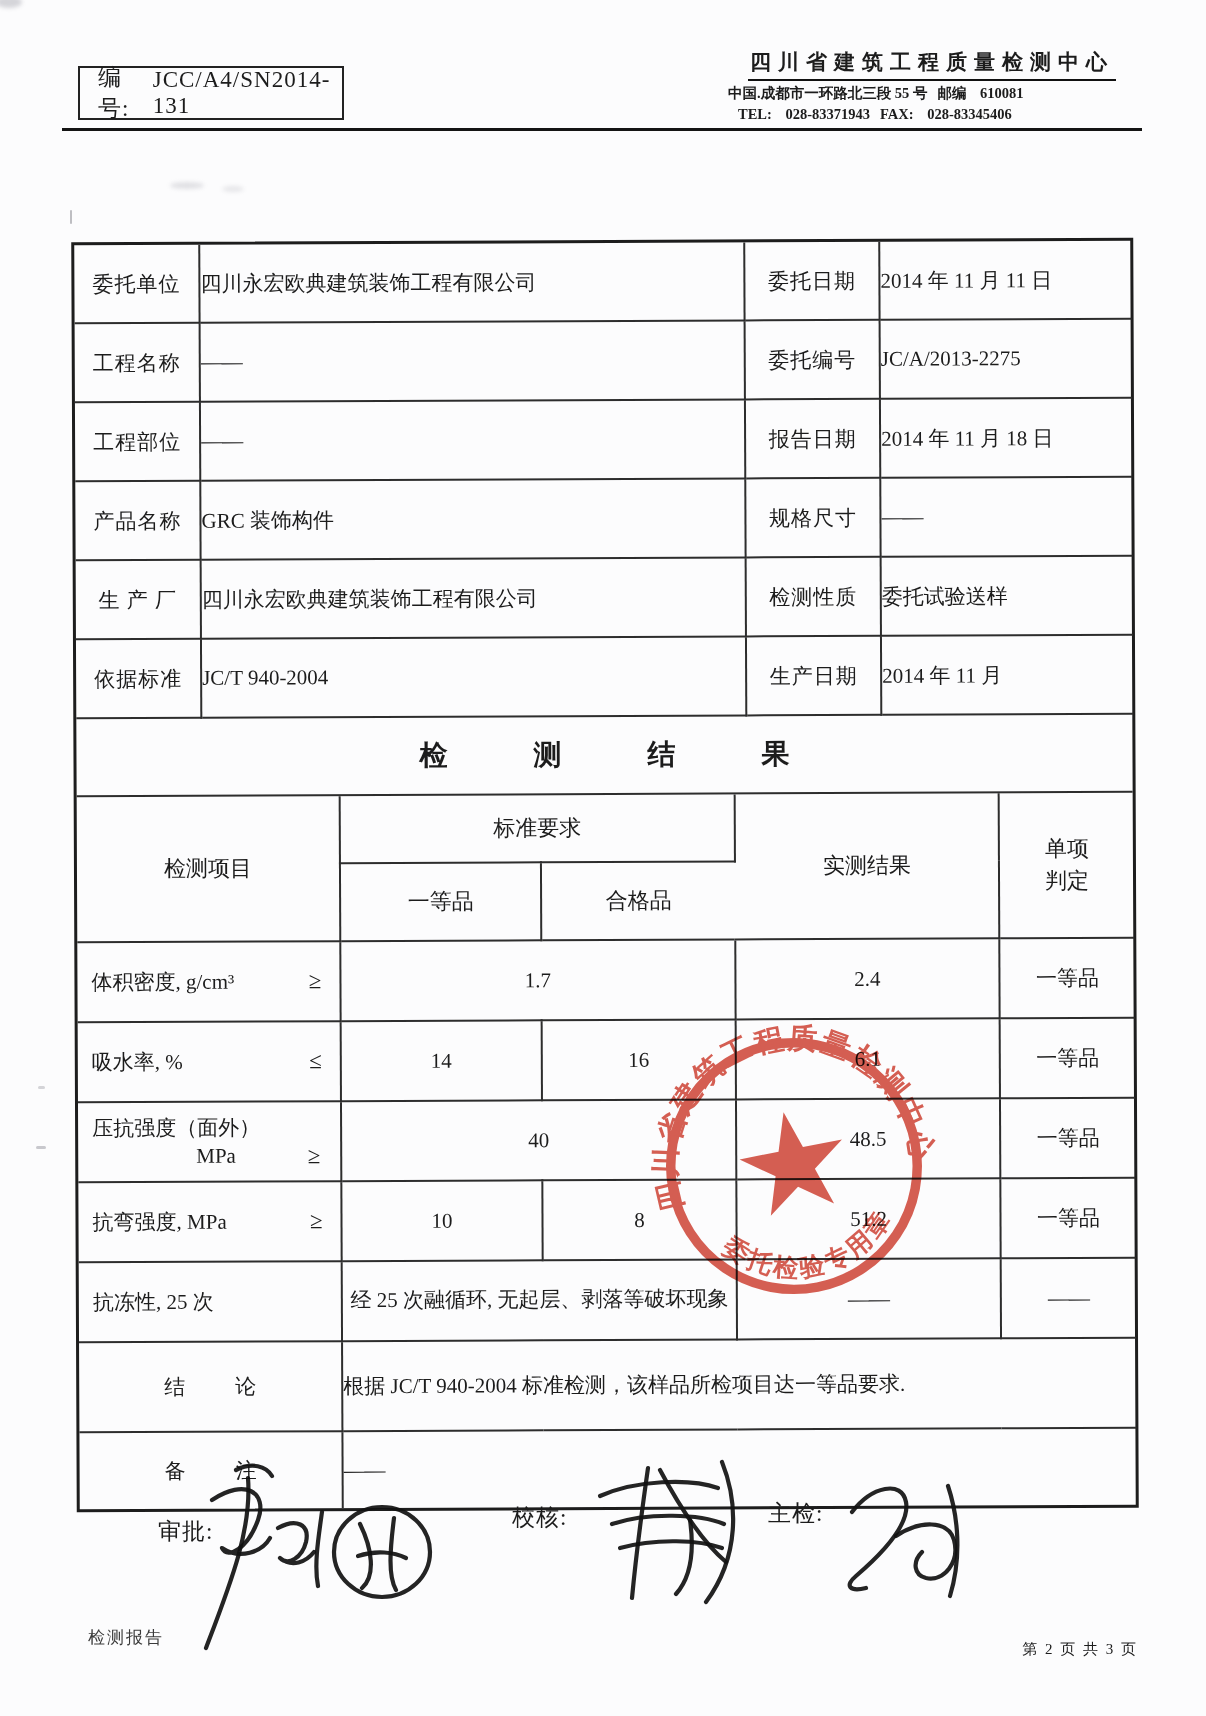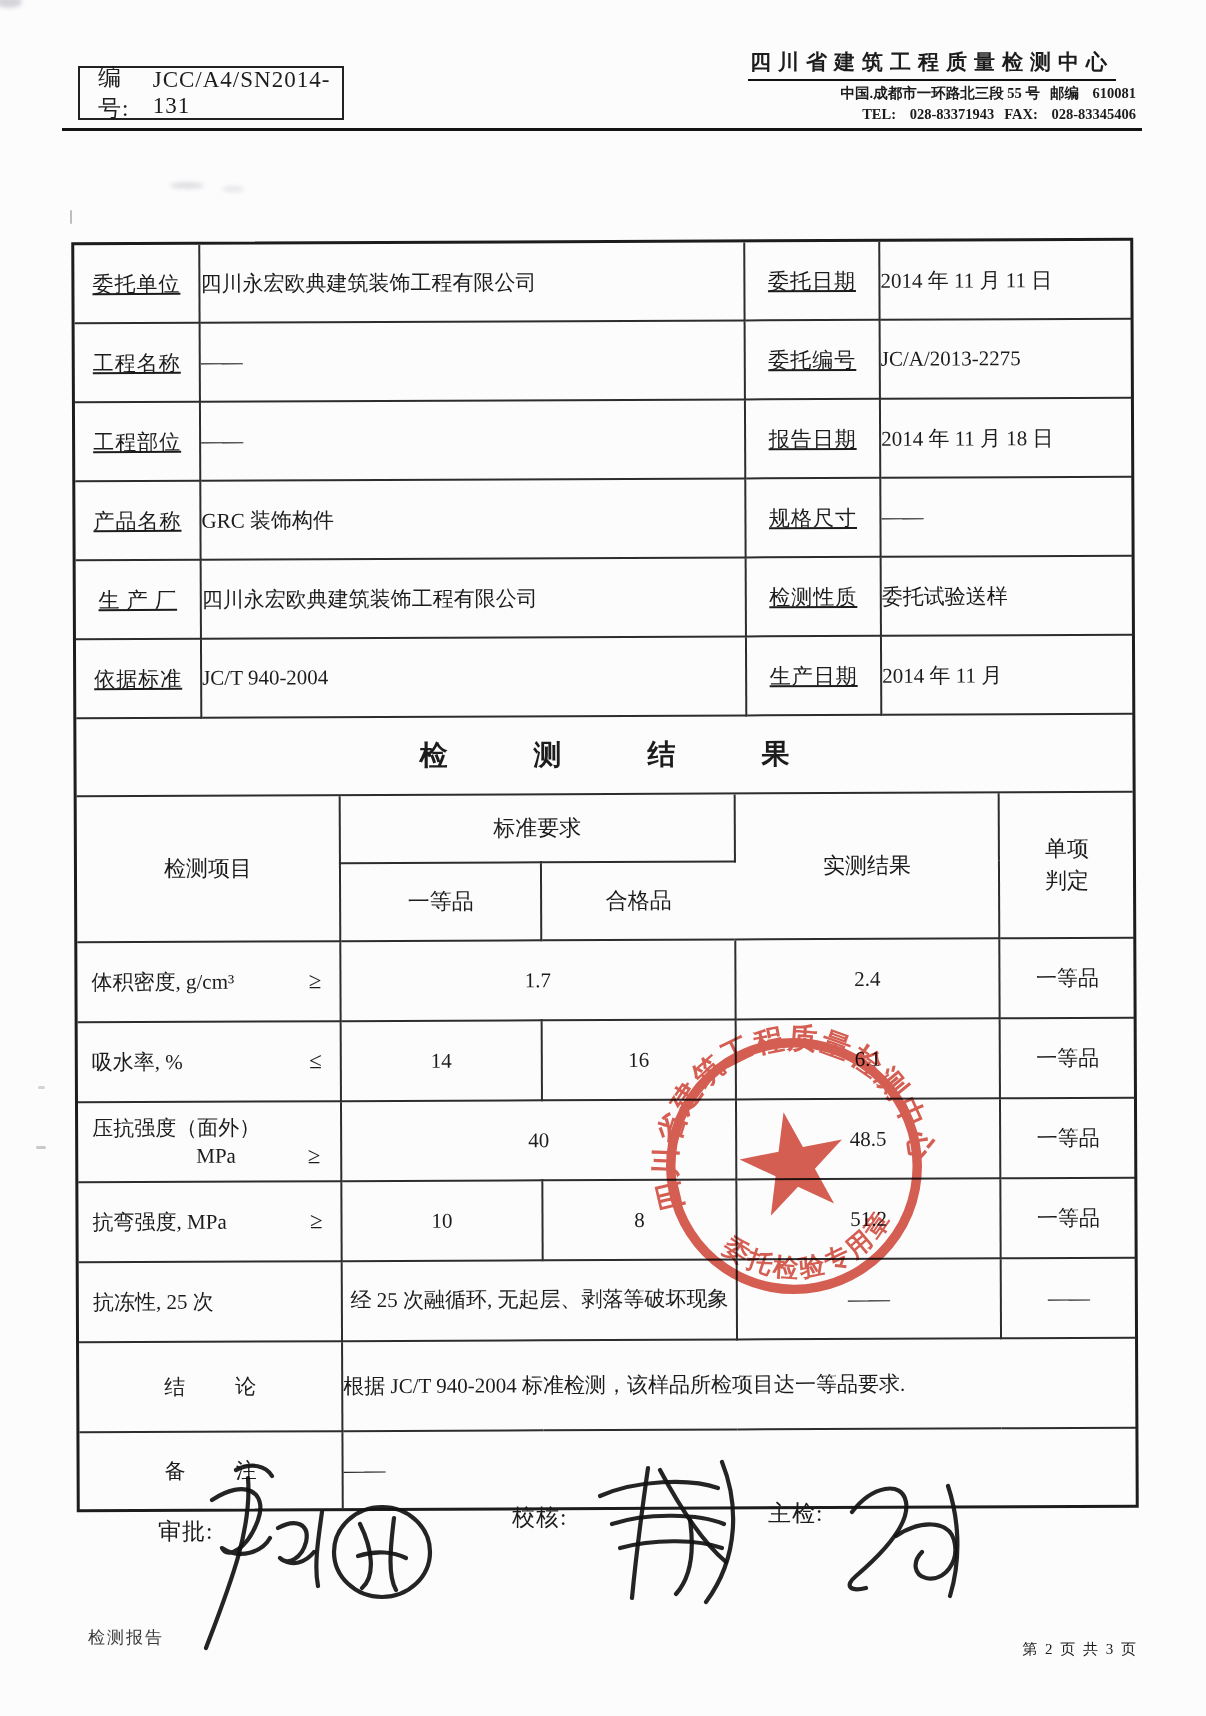--- a/index.html
+++ b/index.html
@@ -6,35 +6,35 @@
   .page{position:relative;width:1206px;height:1716px;background:#fcfcfd;overflow:hidden;
         font-family:"Liberation Serif","DejaVu Serif",serif;color:#1c1c1c;}
   
   .report-no-box{position:absolute;left:78px;top:66px;width:266px;height:54px;
     border:2px solid #222;display:flex;align-items:center;padding-left:18px;
     font-size:23px;letter-spacing:1px;box-sizing:border-box;}
   .report-no-box .code{margin-left:6px;}
   .org-block{position:absolute;left:726px;top:48px;width:412px;text-align:center;}
   .org-name{display:inline-block;font-size:21px;font-weight:bold;letter-spacing:7px;
     border-bottom:2.5px solid #111;padding:0 2px 3px 2px;white-space:nowrap;}
-  .org-line{display:flex;justify-content:flex-end;font-size:14.5px;font-weight:bold;
-    margin-top:3px;padding:0 2px;margin-left:30px;}
+  .org-line{display:flex;justify-content:flex-start;font-size:14.5px;font-weight:bold;
+    margin-top:3px;padding:0 2px;}
   .org-line .pair span{margin-left:10px;font-family:Liberation Serif, serif;}
   .top-rule{position:absolute;left:62px;top:128px;width:1080px;height:3px;background:#141414;}
   .title{position:absolute;left:0;top:150px;width:100%;text-align:center;
     font-size:40px;font-weight:bold;letter-spacing:5px;}
   
   .main{position:absolute;left:74px;top:240px;width:1062px;border:3px solid #1d1d1d;
     box-sizing:border-box;background:transparent;transform:rotate(-0.25deg);}
   table.doc{border-collapse:collapse;width:100%;table-layout:fixed;}
   table.doc td{border-right:2px solid #2d2d2d;border-bottom:2px solid #2d2d2d;
     padding:0;vertical-align:middle;font-size:21px;overflow:hidden;}
   table.doc td:last-child{border-right:none;}
   table.doc tr.last td{border-bottom:none;}
-  .il{text-align:center;letter-spacing:1px;text-decoration:underline;}
+  .il{text-align:center;letter-spacing:1px;}
   .iv{padding-left:20px;font-size:22px;}
   .iv2{padding-left:14px;font-size:22px;}
   tr.h77 td{height:77px;}
   .banner{height:76px;line-height:76px;border-bottom:2px solid #2d2d2d;text-align:center;
     font-size:28px;font-weight:bold;letter-spacing:86px;text-indent:86px;}
   tr.hdr1 td{height:66px;text-align:center;font-size:22px;}
   tr.hdr2 td{height:76px;text-align:center;font-size:22px;}
   .judge-h div{line-height:1.45;}
   tr.dr td{height:78px;}
   .cell-flex{display:flex;justify-content:space-between;align-items:center;

